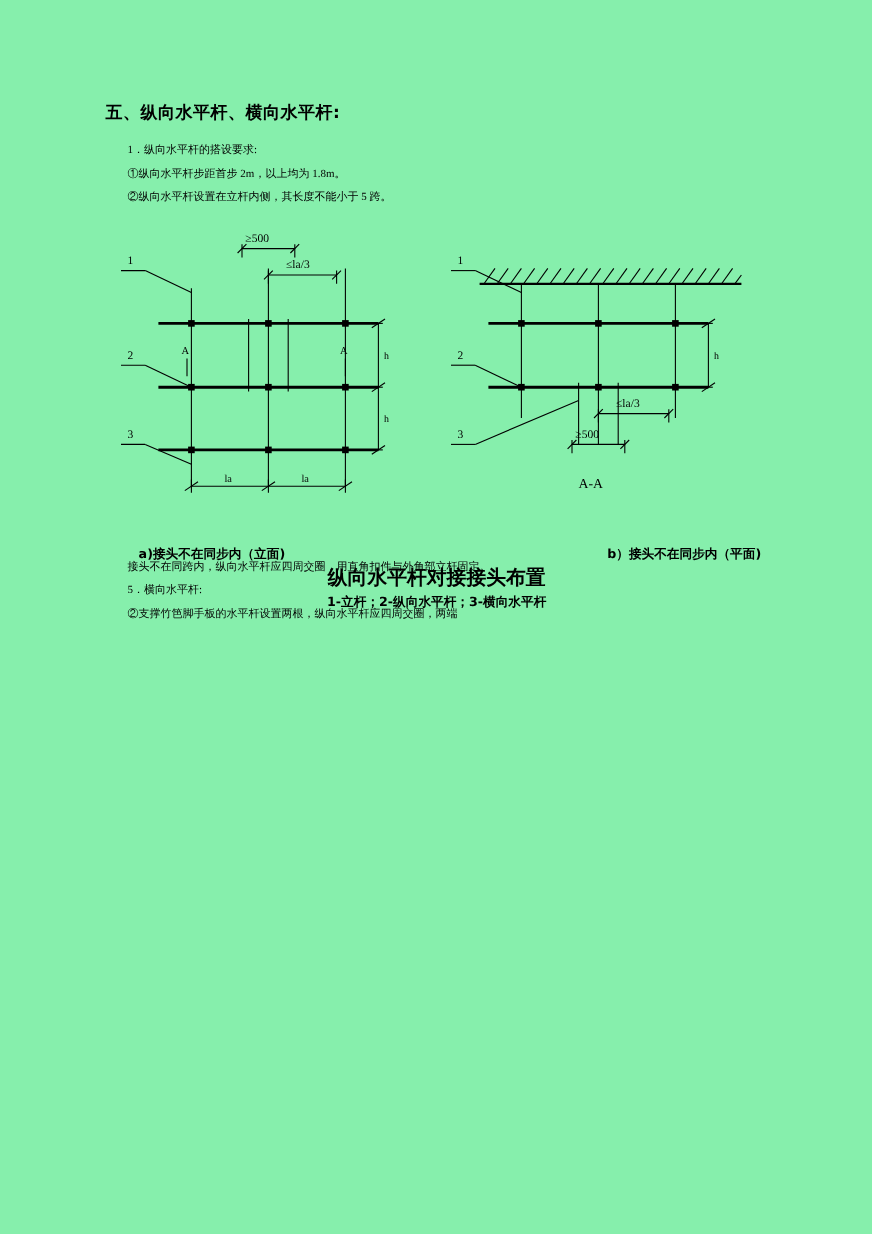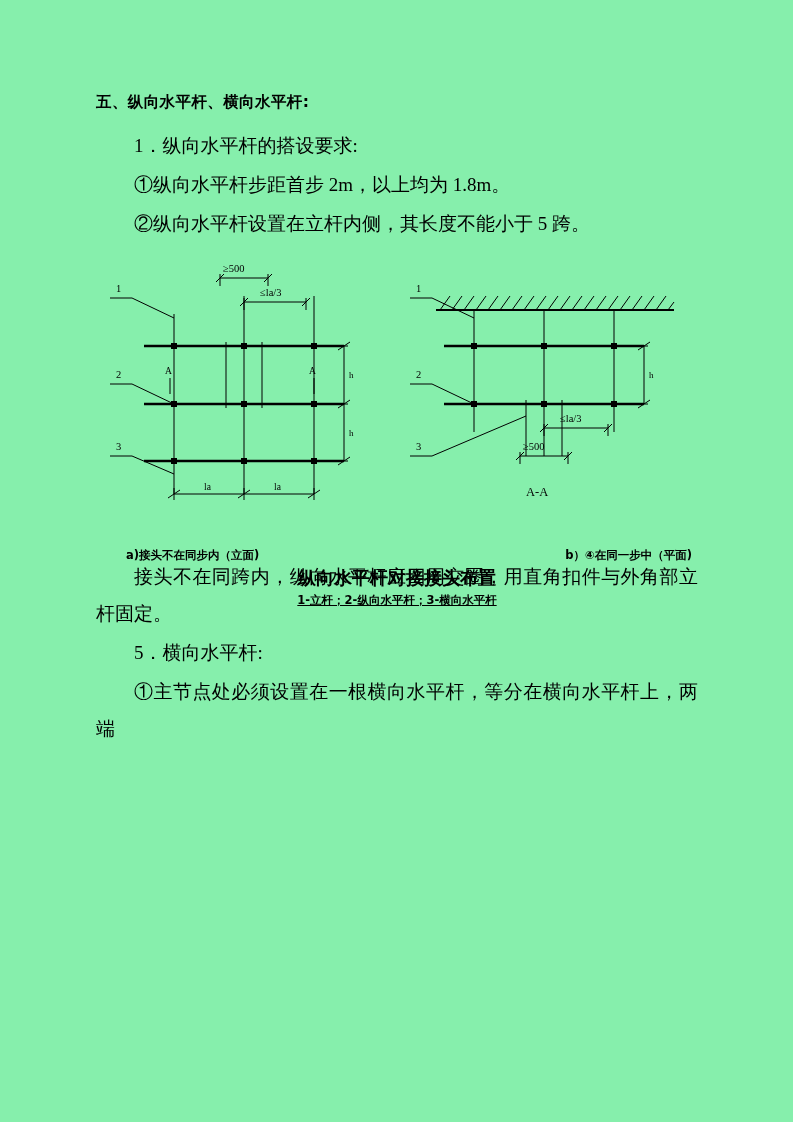--- a/index.html
+++ b/index.html
@@ -25,21 +25,21 @@
   }
   .heading {
     font-family: "DejaVu Sans", sans-serif;
     font-weight: bold;
     font-size: 15.5px;
     letter-spacing: 0.4px;
     margin: 0 0 14px 0;
     color: #000;
   }
   .para {
-    font-size: 19px;
+    font-size: 10px;
     line-height: 1.95;
     color: #000;
     margin: 0 0 2px 0;
     text-align: justify;
     text-justify: inter-ideograph;
   }
   .para.indent {
     text-indent: 2em;
   }
 
@@ -70,21 +70,20 @@
     line-height: 1.55;
     margin-top: 1px;
   }
   .fig-legend {
     text-align: center;
     font-family: "DejaVu Sans", sans-serif;
     font-weight: bold;
     font-size: 11.5px;
     line-height: 1.5;
     margin-bottom: 10px;
-    text-decoration: underline;
   }
 </style>
 </head>
 <body>
 
 <div class="page">
   <div class="content">
 
     <h1 class="heading">五、纵向水平杆、横向水平杆:</h1>
 
@@ -249,24 +248,24 @@
           <text x="464" y="166">≤la/3</text>
           <text x="427" y="194">≥500</text>
           <text x="553" y="122" font-size="9">h</text>
 
           <text x="430" y="240" font-size="12.5">A-A</text>
         </g>
       </svg>
 
       <div class="fig-caption-row">
         <span>a)接头不在同步内（立面)</span>
-        <span>b）④在同一步中（平面)</span>
+        <span>b）接头不在同步内（平面)</span>
       </div>
       <div class="fig-title">纵向水平杆对接接头布置</div>
       <div class="fig-legend">1-立杆；2-纵向水平杆；3-横向水平杆</div>
     </div>
 
     <p class="para indent">接头不在同跨内，纵向水平杆应四周交圈，用直角扣件与外角部立杆固定。</p>
     <p class="para indent">5．横向水平杆:</p>
-    <p class="para indent">①主节点处必须设置在一根横向水平杆，等分在横向水平杆上，两端</p>
+    <p class="para indent">②支撑竹笆脚手板的水平杆设置两根，纵向水平杆应四周交圈，两端</p>
 
   </div>
 </div>
 
 </body></html>

